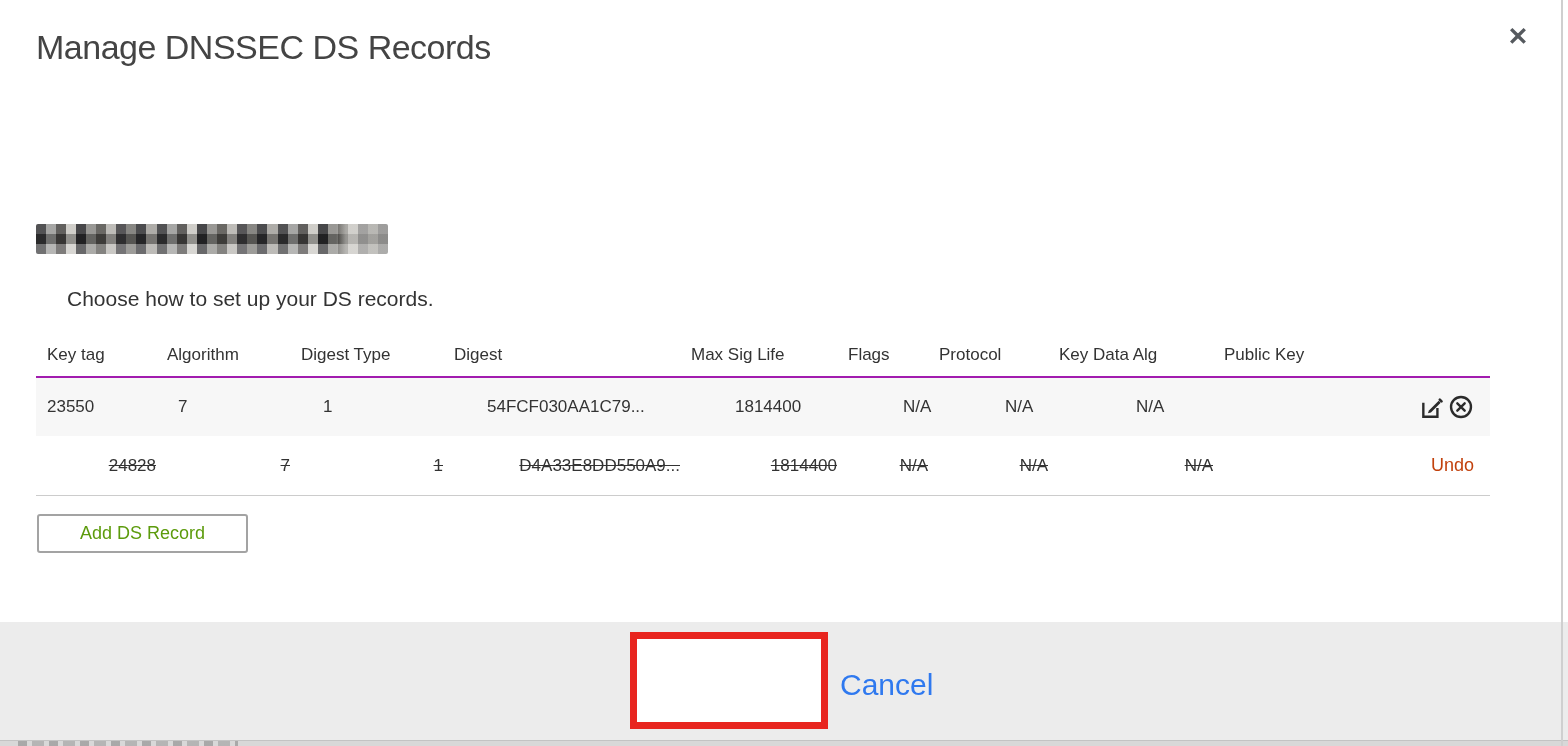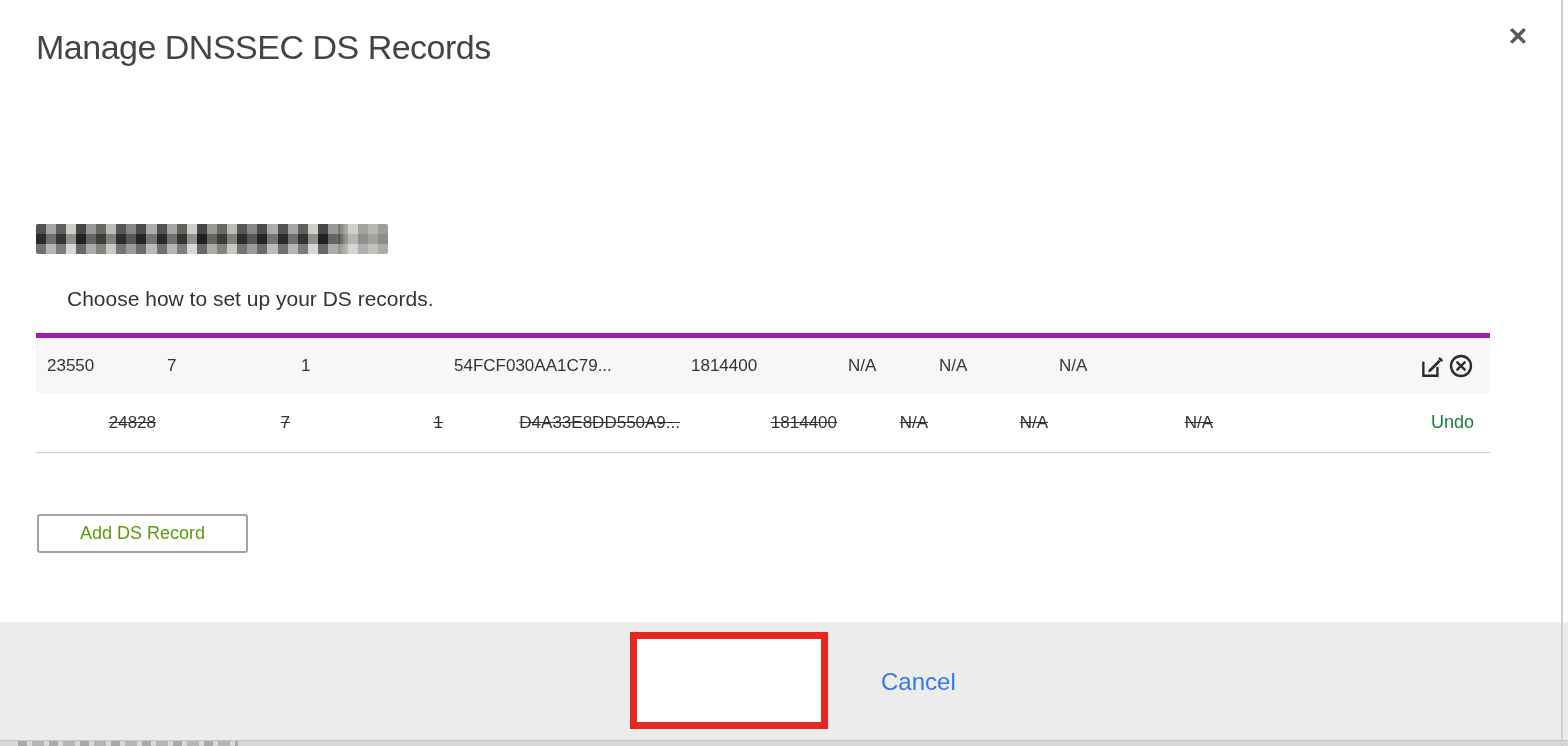--- a/index.html
+++ b/index.html
@@ -25,45 +25,45 @@
 
   .subtitle { position:absolute; left:36px; top:287px; font-size:21px; color:#333;margin-left:31px; }
 
   .ds-table { position:absolute; left:36px; top:333px; width:1454px; font-size:17px; }
   .trow { display:grid;
           grid-template-columns:120px 134px 153px 237px 157px 91px 120px 165px 1fr 90px;
           align-items:center; }
   .thead { height:43px; }
   .thead .cell { color:#333; }
   .tbody-row { height:60px; }
-  .row-normal { background:#f7f7f7; border-top:5px solid #a21caf; }
+  .row-normal { background:#f7f7f7; border-top:2px solid #a21caf;gap:11px; }
   .row-deleted { background:#fff; border-bottom:1px solid #ccc; }
   .cell { padding-left:11px; white-space:nowrap; overflow:hidden; }
   .row-deleted .cell.strik { text-decoration:line-through;text-align:right; }
   .cell-actions { display:flex; justify-content:flex-end; align-items:center;
                   gap:2px; padding-right:16px; }
   .icon-btn { width:27px; height:27px; background:none; border:none; cursor:pointer;
               display:flex; align-items:center; justify-content:center; padding:0; }
   .icon-btn svg { display:block; }
-  .undo-link { color:#15803d; font-size:18px; text-decoration:none; cursor:pointer; }
+  .undo-link { color:#c2410c; font-size:18px; text-decoration:none; cursor:pointer; }
 
   .add-btn { position:absolute; left:37px; top:514px; width:211px; height:39px;
              background:#fff; border:2px solid #a3a3a3; border-radius:3px;
              color:#5c9b0c; font-size:18px; font-family:"Liberation Sans",sans-serif;
              cursor:pointer; }
 
   .footer { position:absolute; left:0; top:622px; width:1568px; height:118px; background:#ececec; }
   .annotation-box { position:absolute; left:630px; top:632px; width:198px; height:97px;
                     border:7px solid #e8251f; background:#ffffff; }
   .save-btn { position:absolute; left:653px; top:651px; width:162px; height:66px;
               background:#5c9b0c; border:none; border-bottom:7px solid #4e800f;
               border-radius:2px; color:#fff; font-size:25px;
               font-family:"Liberation Sans",sans-serif; cursor:pointer; }
-  .cancel-link { position:absolute; left:840px; top:668px; font-size:24px;
-                 color:#2f79ef; text-decoration:none; cursor:pointer;margin-left:41px; }
+  .cancel-link { position:absolute; left:840px; top:668px; font-size:30px;
+                 color:#2f79ef; text-decoration:none; cursor:pointer; }
 
   .bottom-strip { position:absolute; left:0; top:740px; width:1568px; height:6px;
                   background:#d8d8d8; border-top:1px solid #c3c3c3; }
   .bottom-smudge { position:absolute; left:18px; top:741px; width:220px; height:5px; opacity:.45;
     background:repeating-linear-gradient(90deg, #6f6f6f 0 9px, transparent 9px 14px, #8a8a8a 14px 26px, transparent 26px 31px); }
   .right-edge { position:absolute; left:1561px; top:0; width:2px; height:746px;
                 background:#cfcfcf; z-index:6; }
 </style>
 </head>
 <body>
@@ -71,20 +71,32 @@
 <div class="page">
 
   <h1 class="modal-title">Manage DNSSEC DS Records</h1>
   <button class="close-btn">✕</button>
 
   <div class="redacted-domain"></div>
 
   <p class="subtitle">Choose how to set up your DS records.</p>
 
   <div class="ds-table">
+    <div class="trow thead">
+      <div class="cell">Key tag</div>
+      <div class="cell">Algorithm</div>
+      <div class="cell">Digest Type</div>
+      <div class="cell">Digest</div>
+      <div class="cell">Max Sig Life</div>
+      <div class="cell">Flags</div>
+      <div class="cell">Protocol</div>
+      <div class="cell">Key Data Alg</div>
+      <div class="cell">Public Key</div>
+      <div class="cell cell-actions"></div>
+    </div>
 
     <div class="trow tbody-row row-normal">
       <div class="cell">23550</div>
       <div class="cell">7</div>
       <div class="cell">1</div>
       <div class="cell">54FCF030AA1C79...</div>
       <div class="cell">1814400</div>
       <div class="cell">N/A</div>
       <div class="cell">N/A</div>
       <div class="cell">N/A</div>

